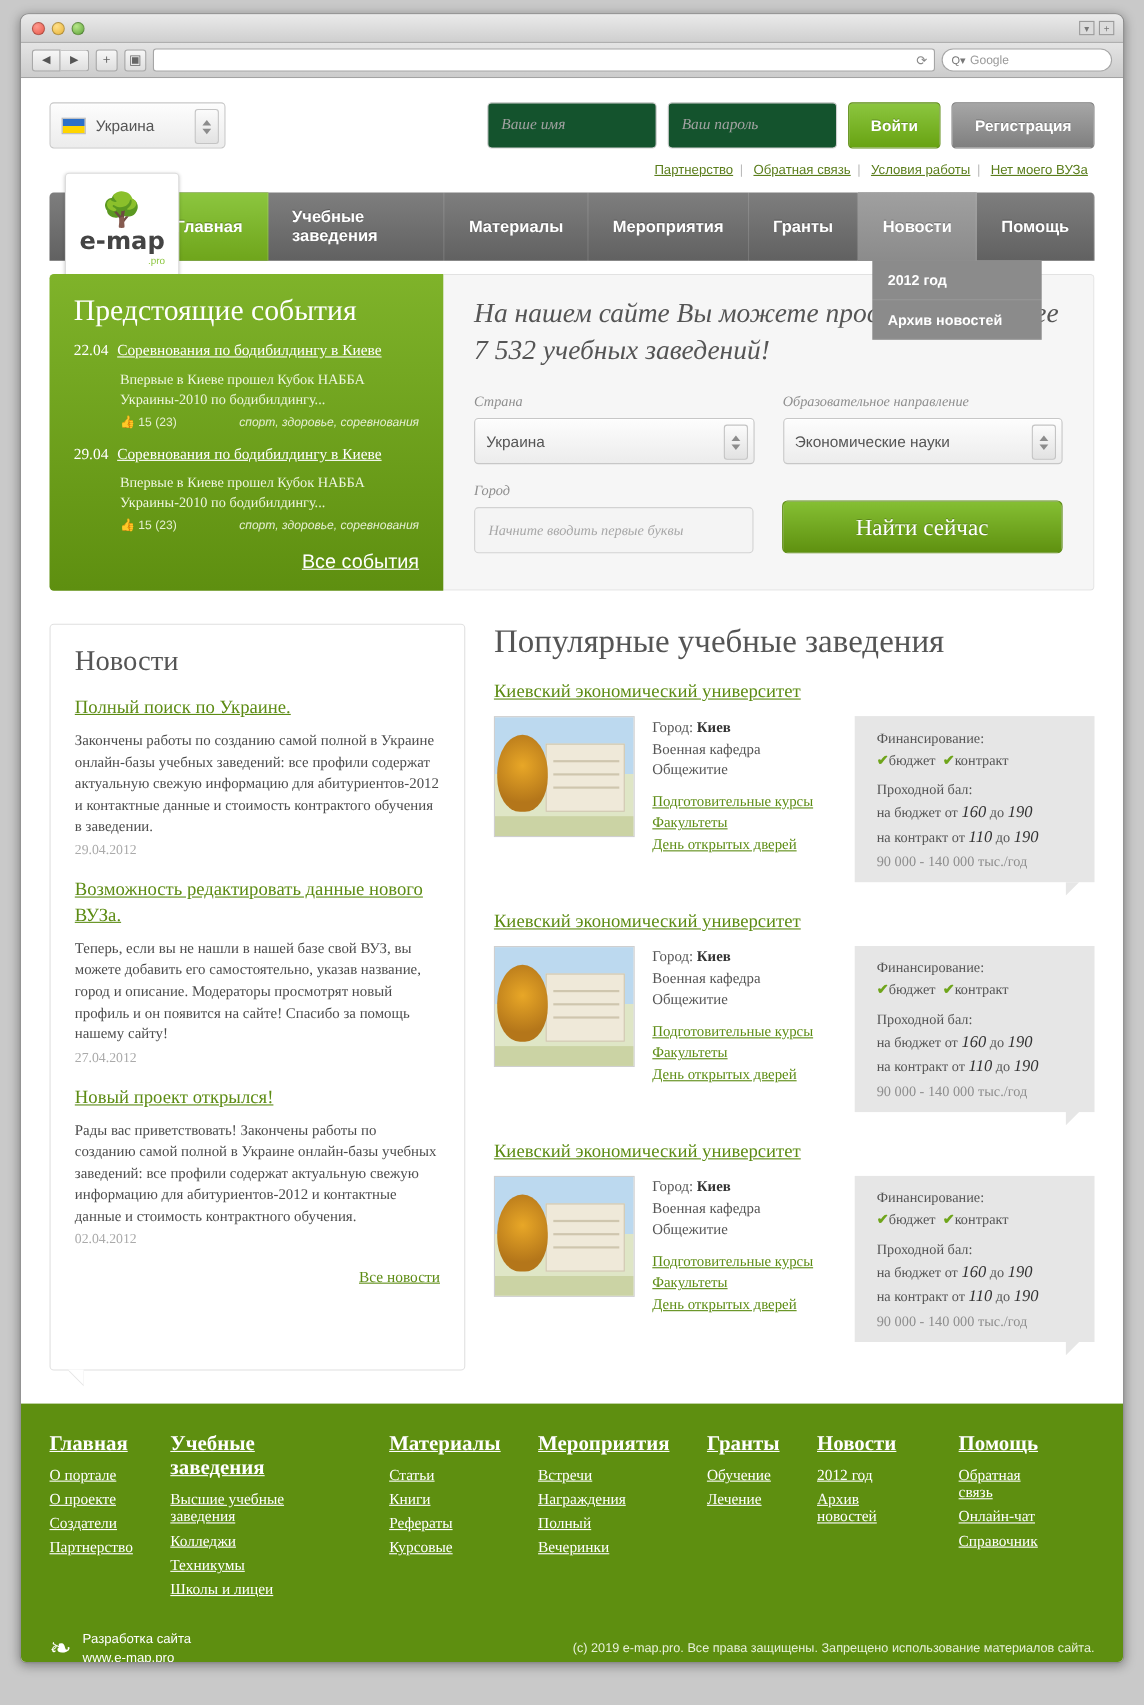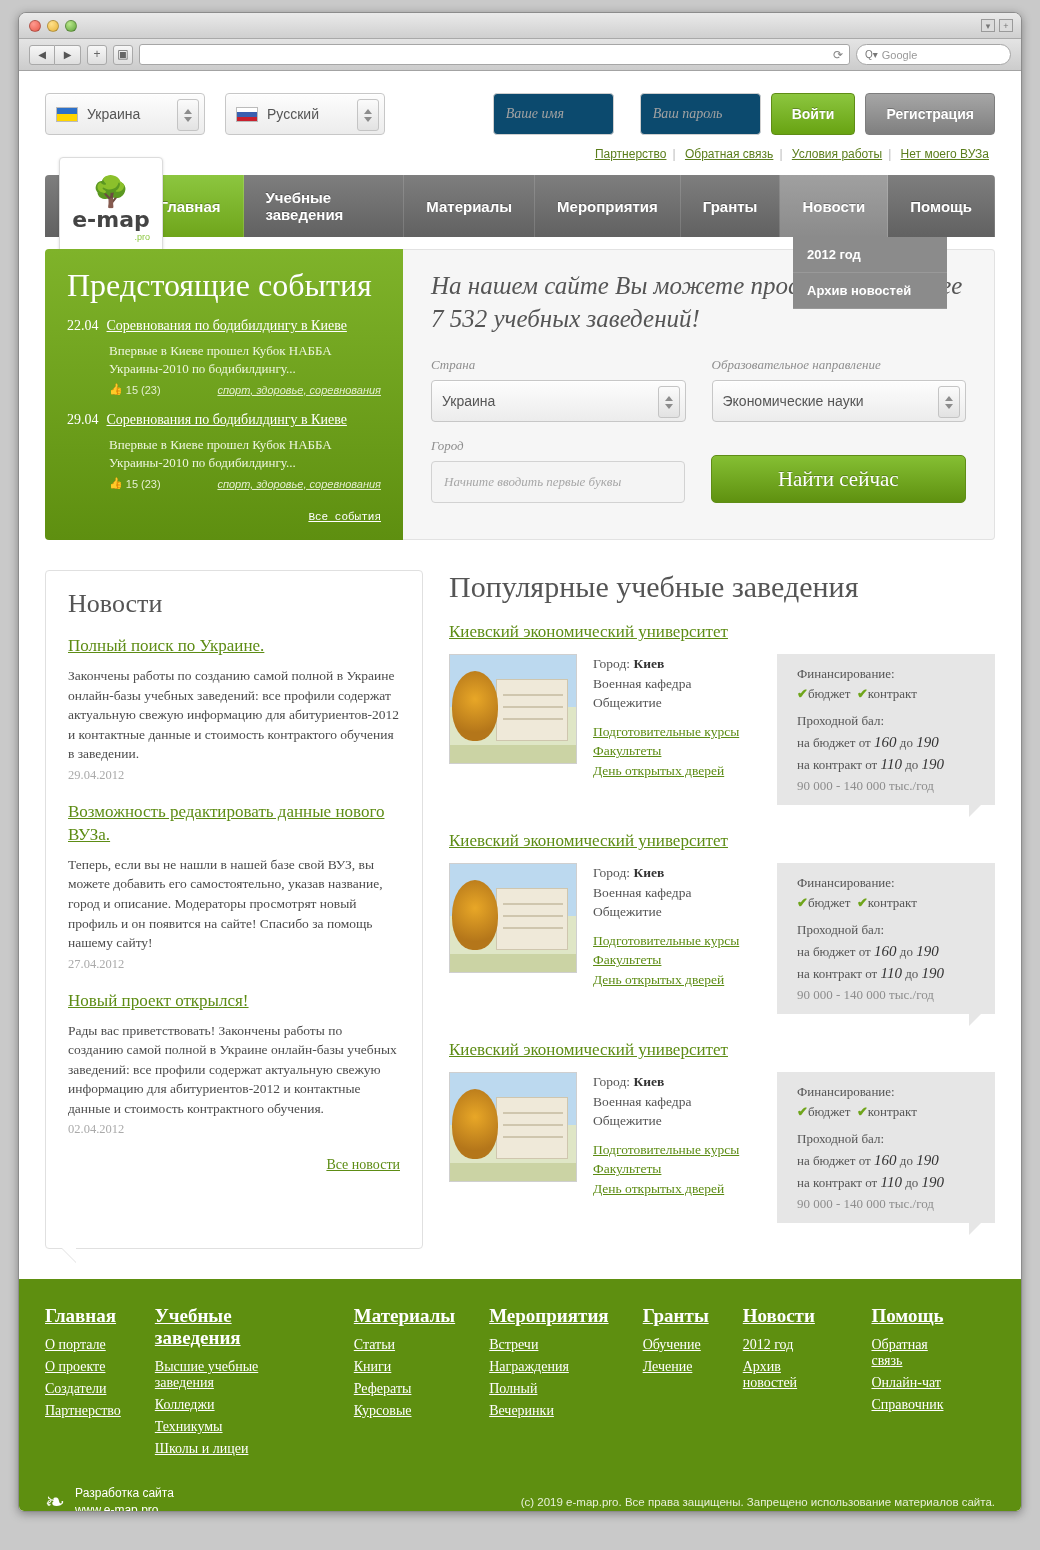--- a/index.html
+++ b/index.html
@@ -85,25 +85,25 @@
   }
   .spinner i { display:block; width:0; height:0; border-left:4px solid transparent; border-right:4px solid transparent; }
   .spinner .up { border-bottom:5px solid #8c8c8c; margin-bottom:3px; }
   .spinner .dn { border-top:5px solid #8c8c8c; }
   .flag { width:22px; height:15px; border:1px solid #bbb; }
   .flag-ua { background:linear-gradient(#2c70c9 0 50%, #ffd500 50% 100%); }
   .flag-ru { background:linear-gradient(#ffffff 0 33%, #3a5fb0 33% 66%, #c8202e 66% 100%); }
 
   .loginwrap { margin-left:auto; display:flex; align-items:center; gap:10px; }
   .txtinput {
-    width:121px; height:42px; background:#0c4a6e;
+    width:154px; height:42px; background:#14532d;
     border:1px solid #cfcfcf; border-radius:4px;
     padding:0 12px; font-size:14px; font-style:italic; color:#a2a2a2;
     font-family:"Liberation Serif", serif;
-    display:flex; align-items:center;margin-left:16px;
+    display:flex; align-items:center;
   }
   .btn-green {
     height:42px; padding:0 20px; border:1px solid #5f8d16; border-radius:4px;
     background:linear-gradient(#8cc63f,#68a312);
     color:#fff; font-size:14px; font-weight:bold; display:flex; align-items:center;
     text-shadow:0 -1px 0 rgba(0,0,0,.25);
   }
   .btn-grey {
     height:42px; padding:0 20px; border:1px solid #7e7e7e; border-radius:4px;
     background:linear-gradient(#a6a6a6,#7f7f7f);
@@ -149,30 +149,30 @@
     border-bottom:1px solid rgba(255,255,255,.12);
   }
 
   
   .hero { display:flex; margin:12px 26px 0 26px; }
   .events {
     width:358px; background:linear-gradient(#7fb32a,#5e8f10);
     border-radius:4px 0 0 4px; padding:18px 22px 16px 22px; color:#fff;
     position:relative;
   }
-  .events h2 { margin:0 0 14px 0; font-size:32px; font-weight:normal; font-family:"Liberation Serif", serif; }
+  .events h2 { margin:0 0 14px 0; font-size:27px; font-weight:normal; font-family:"Liberation Serif", serif; }
   .ev-row { display:flex; gap:8px; font-size:14px; }
   .ev-date { font-family:"Liberation Serif", serif; }
   .ev-title { color:#fff; text-decoration:underline; font-family:"Liberation Serif", serif; }
   .ev-desc { font-size:13px; color:#eef6df; margin:8px 0 6px 42px; line-height:1.35; font-family:"Liberation Serif", serif; }
   .ev-meta { display:flex; margin-left:42px; font-size:11px; color:#e4efd0; align-items:center; }
-  .ev-meta .tags { margin-left:auto; font-style:italic; text-decoration:underline; }
+  .ev-meta .tags { margin-left:auto; font-style:italic; }
   .ev-block { margin-bottom:16px; }
   .all-events { text-align:right; margin-top:14px; }
-  .all-events a { color:#fff; text-decoration:underline; font-size:11px; font-family:Liberation Mono, monospace;}
+  .all-events a { color:#fff; text-decoration:underline; font-size:18px; font-family:Liberation Sans, sans-serif;}
 
   .searchpanel {
     flex:1; background:#f6f6f6; border:1px solid #e2e2e2; border-left:none;
     border-radius:0 4px 4px 0; padding:20px 28px;
   }
   .searchpanel h1 {
     margin:0 0 22px 0; font-size:25px; font-weight:normal; color:#555;
     font-family:"Liberation Serif", serif; font-style:italic; line-height:1.3;
   }
   .fields { display:flex; gap:26px; }
@@ -303,28 +303,20 @@
 
       <div class="topbar">
         <div class="selectbox">
           <span class="flag flag-ua"></span>
           <span>Украина</span>
           <span class="spinner">
               <i class="up"></i>
               <i class="dn"></i>
             </span>
         </div>
-        <div class="selectbox">
-          <span class="flag flag-ru"></span>
-          <span>Русский</span>
-          <span class="spinner">
-              <i class="up"></i>
-              <i class="dn"></i>
-            </span>
-        </div>
         <div class="loginwrap">
           <div class="txtinput">Ваше имя</div>
           <div class="txtinput">Ваш пароль</div>
           <div class="btn-green">Войти</div>
           <div class="btn-grey">Регистрация</div>
         </div>
       </div>
 
       <div class="toplinks">
         <a>Партнерство</a><span class="sep">|</span>

